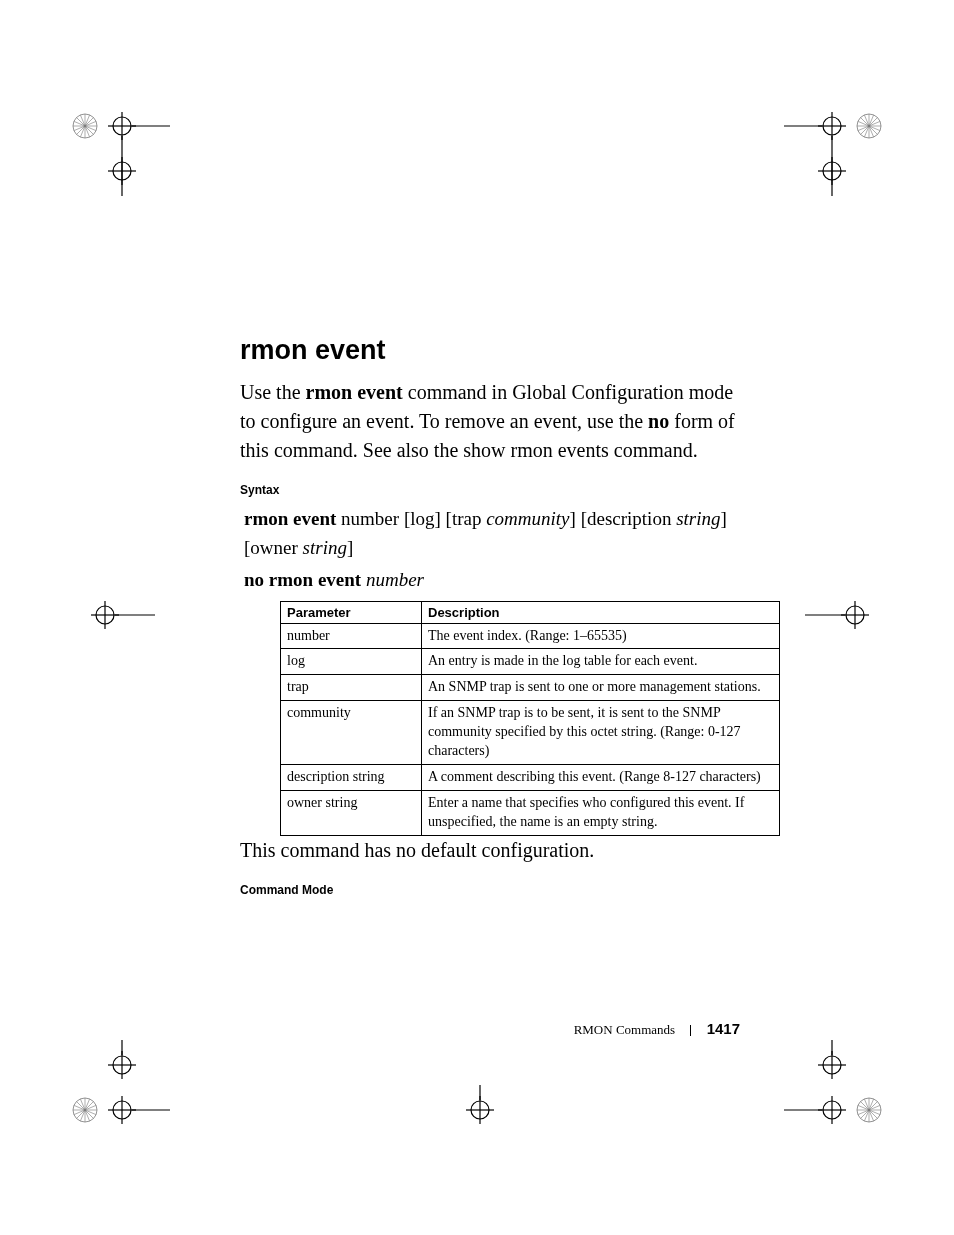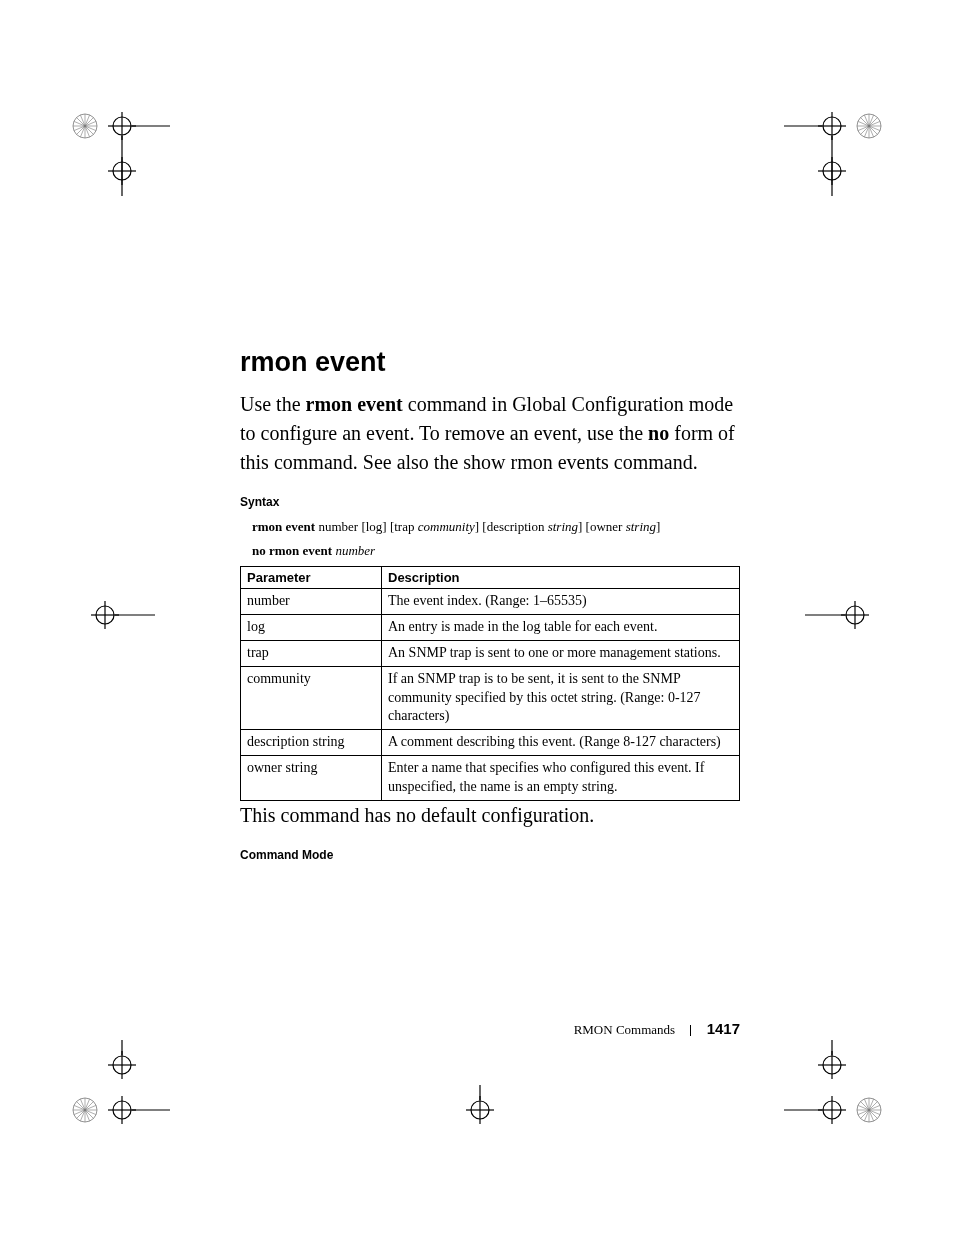--- a/index.html
+++ b/index.html
@@ -10,21 +10,21 @@
   body {
     width: 954px;
     height: 1235px;
     position: relative;
     font-family: Georgia, "Times New Roman", serif;
     color: #000;
   }
   .page {
     position: absolute;
     left: 240px;
-    top: 347px;
+    top: 335px;
     width: 500px;
   }
   h1.title {
     font-family: "Helvetica Neue", Helvetica, Arial, sans-serif;
     font-weight: 800;
     font-size: 27px;
     margin: 0 0 12px 0;
     letter-spacing: 0px;
   }
   p.body {
@@ -35,31 +35,32 @@
   p.body .bold {
     font-weight: 700;
   }
   h2.section {
     font-family: "Helvetica Neue", Helvetica, Arial, sans-serif;
     font-weight: 700;
     font-size: 12px;
     margin: 18px 0 8px 0;
   }
   .syntax-line {
-    font-size: 13px;
+    font-size: 19px;
     line-height: 1.5;
-    margin: 0 0 4px 12px;
+    margin: 0 0 4px 4px;
   }
   .syntax-line .kw { font-weight: 700; }
   .syntax-line .it { font-style: italic; }
   table.param {
     border-collapse: collapse;
     width: 100%;
     margin-top: 6px;
     font-size: 14px;
+    margin-left: 40px;
   }
   table.param th, table.param td {
     border: 1px solid #000;
     padding: 3px 6px;
     text-align: left;
     vertical-align: top;
   }
   table.param th {
     font-family: "Helvetica Neue", Helvetica, Arial, sans-serif;
     font-weight: 700;

